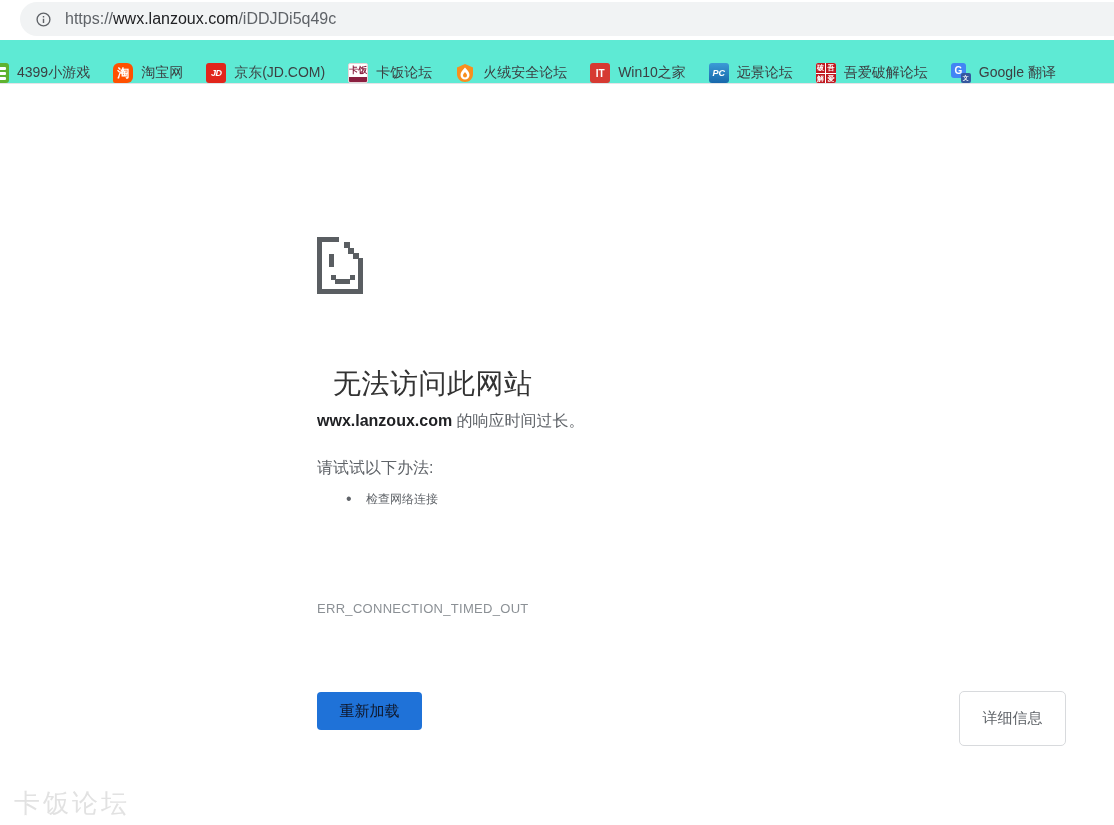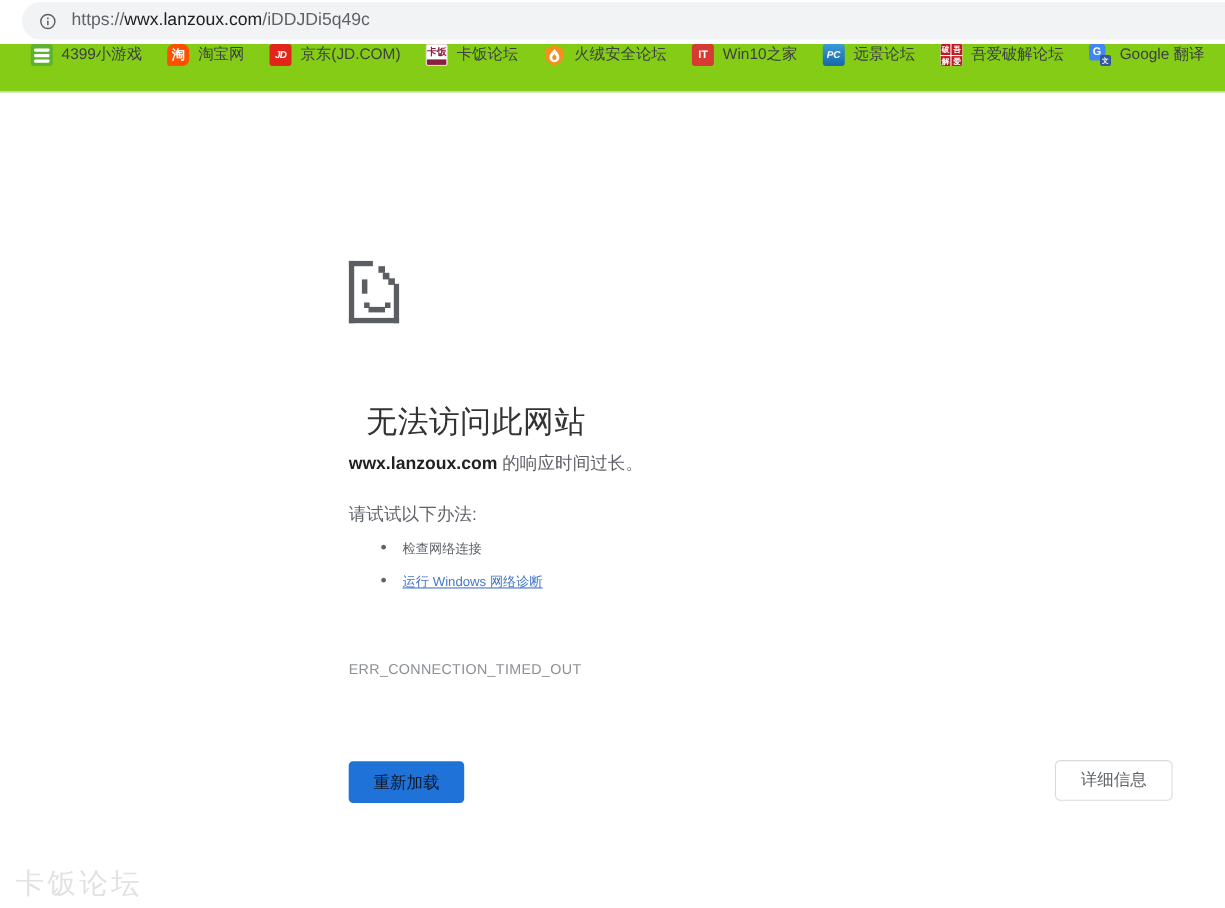--- a/index.html
+++ b/index.html
@@ -16,22 +16,22 @@
     position:absolute; left:20px; right:-30px; top:2px; height:34px;
     background:#f1f3f4; border-radius:17px;
     display:flex; align-items:center; padding-left:15px;
   }
   .info-icon { width:17px; height:17px; flex:none; display:flex; }
   .url-text { margin-left:13px; font-size:16px; color:#5f6368; white-space:nowrap; }
   .url-text .domain { color:#202124; }
 
   
   .bookmarks {
-    height:44px; background:#84cc16; border-bottom:1px solid #e2e4e8;
-    display:flex; align-items:flex-start; white-space:nowrap; overflow:hidden;padding-left:39px;
+    height:44px; background:#5eead4; border-bottom:1px solid #e2e4e8;
+    display:flex; align-items:flex-end; white-space:nowrap; overflow:hidden;
   }
   .bm { display:flex; align-items:center; margin-left:23px; cursor:pointer; }
   .bm:first-child { margin-left:-11px; }
   .bm-label { margin-left:8px; font-size:14px; color:#3c4043; }
   .fav {
     width:20px; height:20px; border-radius:3px; flex:none;
     display:flex; align-items:center; justify-content:center;
     color:#fff; font-weight:bold; position:relative; overflow:hidden;
   }
   .fav-4399 { background:#5eb230; }
@@ -67,21 +67,21 @@
   }
   .suggest-list a { color:#4577c8; text-decoration:underline; cursor:pointer; }
   .err-code { position:absolute; left:317px; top:601px; font-size:13px; color:#8b9095; letter-spacing:0.3px; }
 
   .reload-btn {
     position:absolute; left:317px; top:692px; width:105px; height:38px;
     background:#1f72d8; color:#0f172a; border:none; border-radius:4px;
     font-size:15px; font-family:inherit; cursor:pointer;
   }
   .details-btn {
-    position:absolute; left:959px; top:691px; width:107px; height:37px;
+    position:absolute; left:959px; top:691px; width:107px; height:55px;
     background:#fff; color:#5f6368; border:1px solid #d8dadd; border-radius:5px;
     font-size:15px; font-family:Liberation Sans, sans-serif; cursor:pointer;
   }
 
   .watermark {
     position:absolute; left:14px; top:786px;
     font-size:26px; color:#e2e2e2; letter-spacing:3px; font-weight:400;
   }
 </style>
 </head>
@@ -189,21 +189,20 @@
 </div>
 
 <h1 class="err-title">无法访问此网站</h1>
 
 <div class="err-message"><b>wwx.lanzoux.com</b><span> 的响应时间过长。</span></div>
 
 <div class="suggest-title">请试试以下办法:</div>
 
 <ul class="suggest-list">
   <li><span>检查网络连接</span></li>
-  <li><a>运行 Windows 网络诊断</a></li>
 </ul>
 
 <div class="err-code">ERR_CONNECTION_TIMED_OUT</div>
 
 <button class="reload-btn">重新加载</button>
 <button class="details-btn">详细信息</button>
 
 <div class="watermark">卡饭论坛</div>
 
 </body></html>

